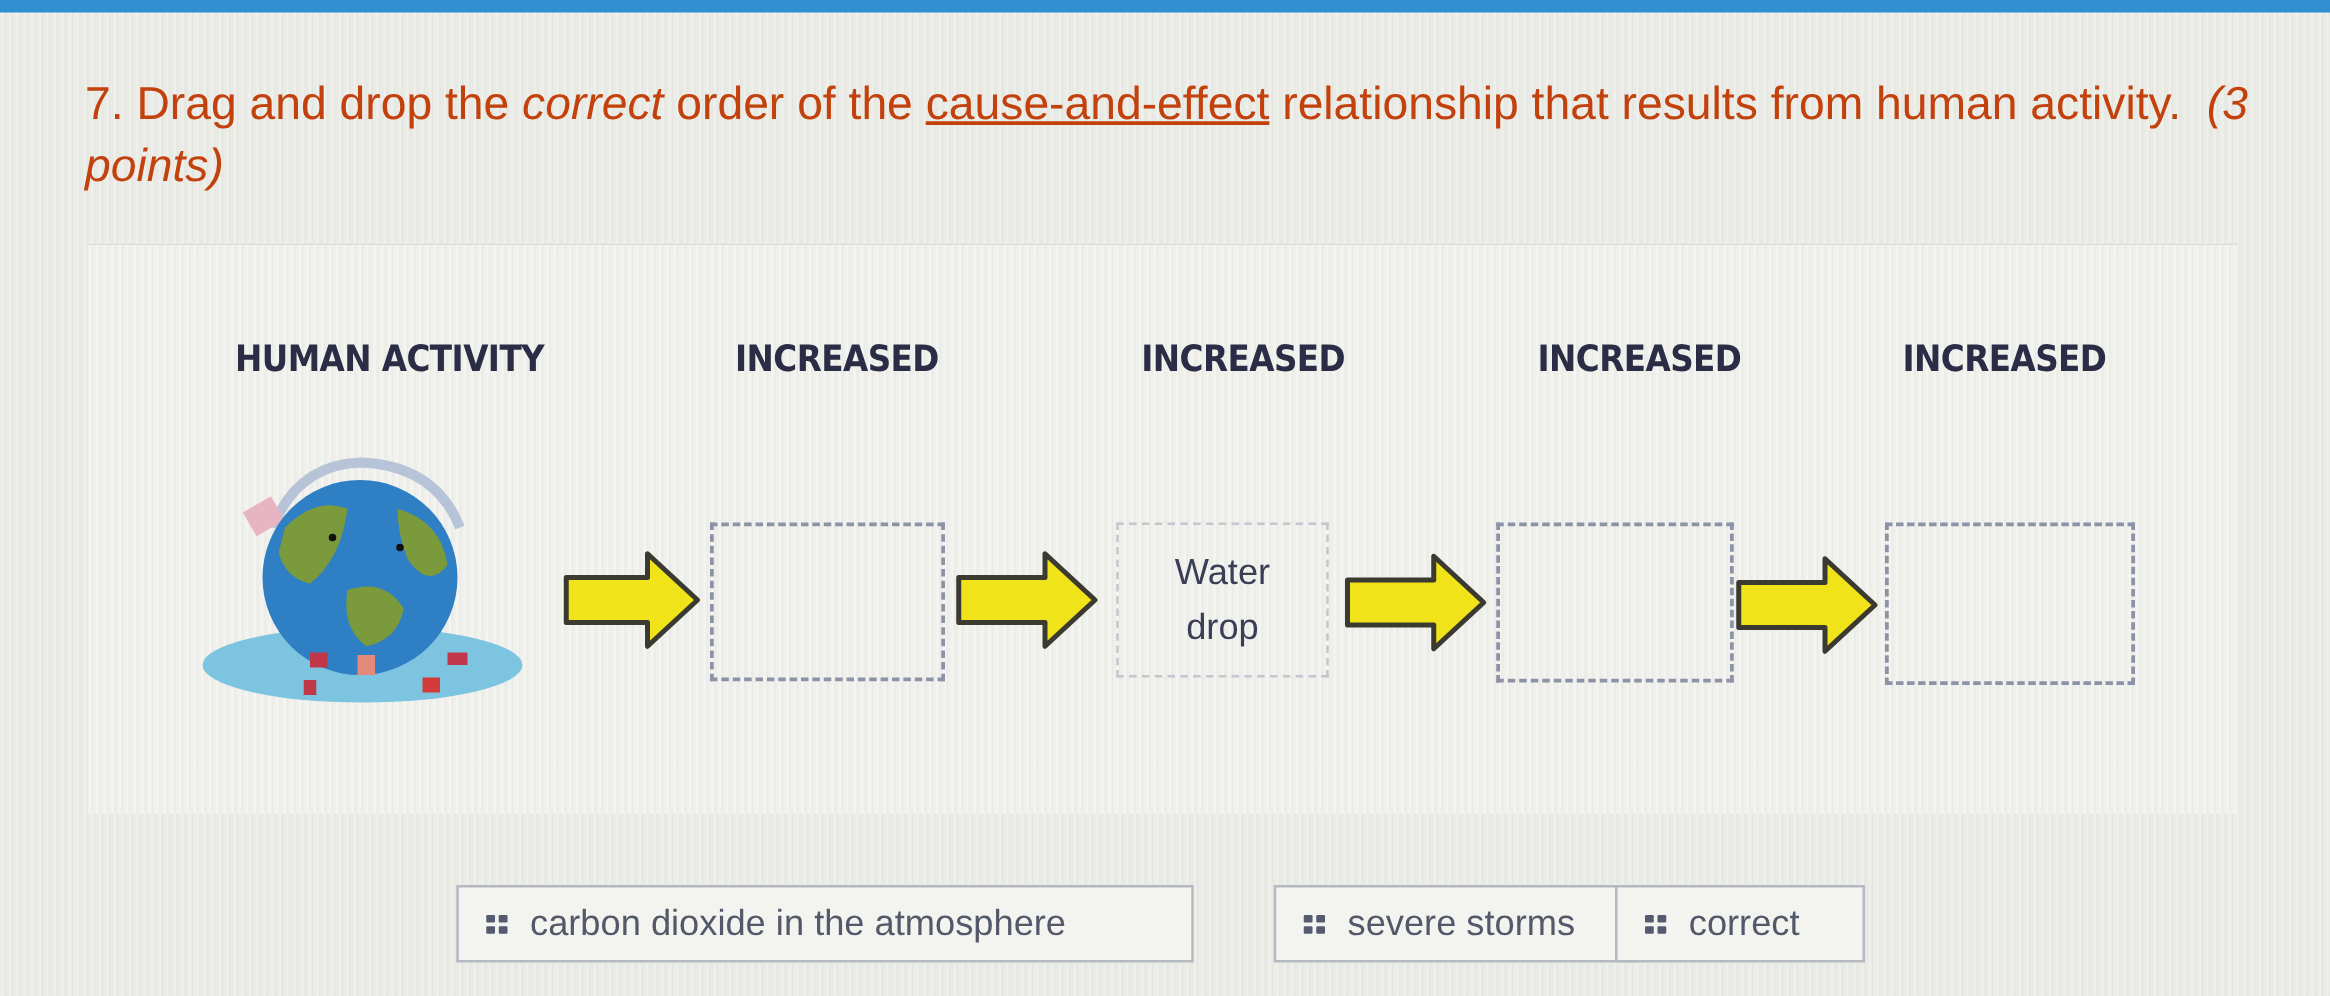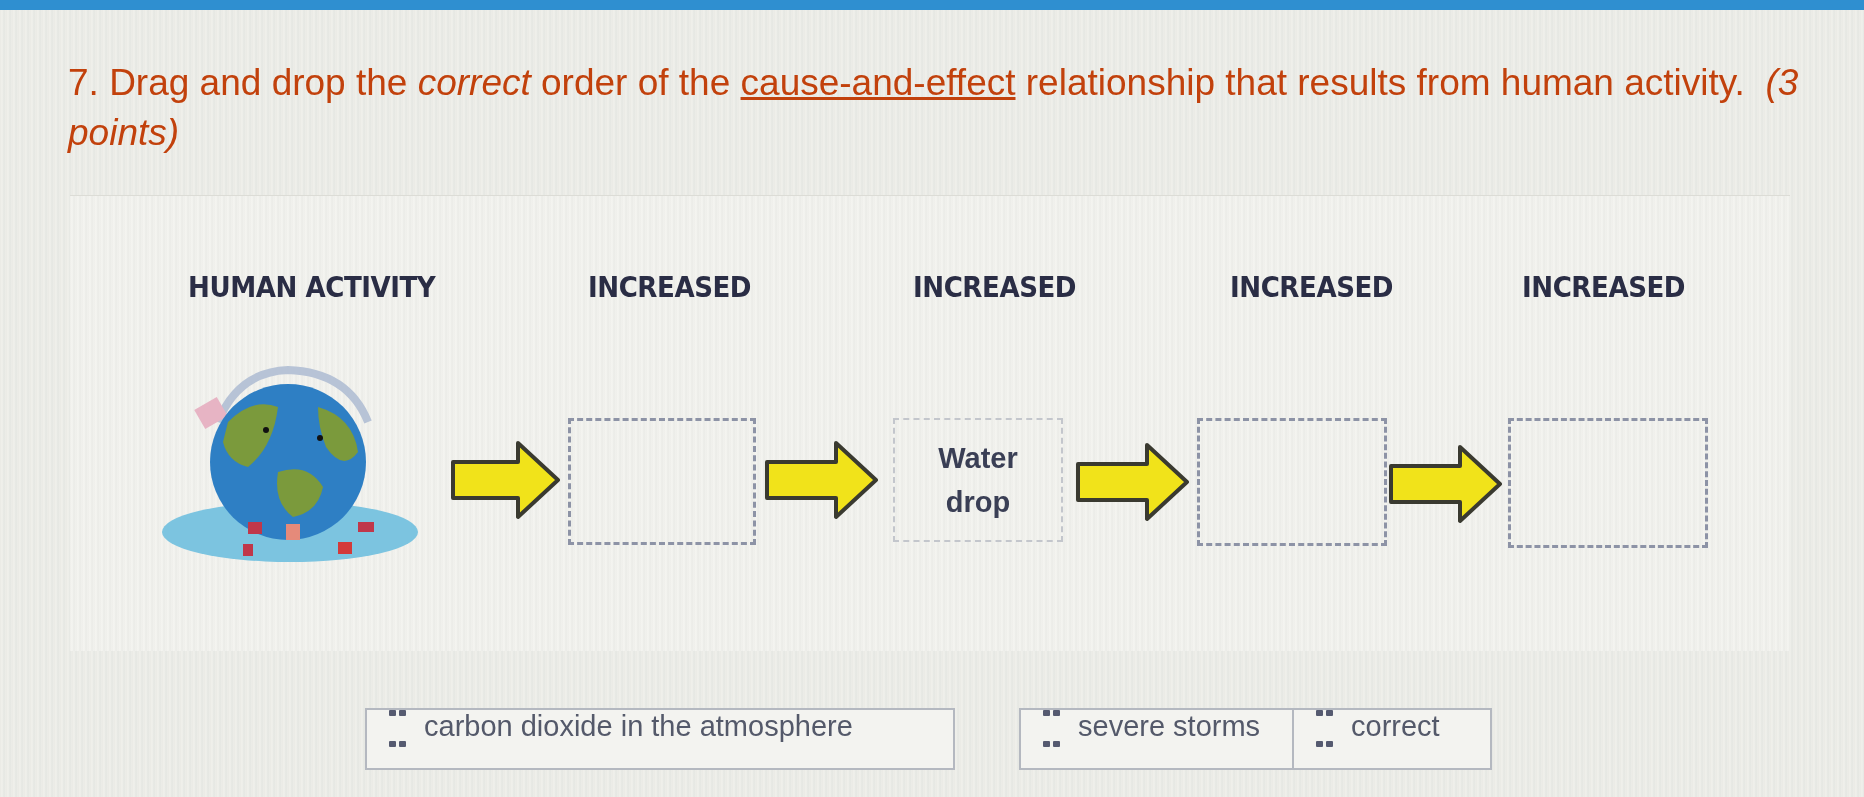--- a/index.html
+++ b/index.html
@@ -11,25 +11,25 @@
   .topbar { position:absolute; left:0; top:0; width:1864px; height:10px; background:#2f8fd0; }
   .question { position:absolute; left:68px; top:58px; width:1760px; font-size:37px; color:#c2410c; line-height:50px; }
   .question .em { font-style:italic; }
   .question .u { text-decoration:underline; }
   .panel { position:absolute; left:70px; top:195px; width:1720px; height:455px;
     background: repeating-linear-gradient(90deg, #eeeeea 0px, #f5f5f1 2px, #eaebe7 4px, #f2f2ee 6px);
     border-top:1px solid #dcdcd6; }
   .hdr { position:absolute; top:270px; font-size:29px; font-weight:bold; color:#2a2d45; letter-spacing:-0.5px; font-family:"DejaVu Sans", sans-serif; transform:scaleX(0.9); transform-origin:left; }
   .drop { position:absolute; border:3px dashed #8d93a6; box-sizing:border-box; }
   .drop.filled { border:2px dashed #c3c6cc; display:flex; align-items:center; justify-content:center; }
-  .drop.filled span { font-size:29px; font-weight:bold; color:#3a3f55; text-align:center; line-height:44px; }
+  .drop.filled span { font-size:29px; font-weight:normal; color:#3a3f55; text-align:center; line-height:44px; }
   .arrow { position:absolute; }
   .globe { position:absolute; left:158px; top:352px; width:265px; height:220px; }
   .chip { position:absolute; top:708px; height:62px; border:2px solid #b4b8c0; box-sizing:border-box; background:#f3f3f0;
-    display:flex; padding-left:22px; font-size:29px; color:#54596a; }
+    display:flex; align-items:center; padding-left:22px; font-size:29px; color:#54596a; }
   .grip { display:inline-grid; grid-template-columns:7px 7px; grid-gap:3px; margin-right:18px; }
   .grip i { width:7px; height:6px; background:#555a70; display:block; border-radius:1px; }
 </style>
 </head>
 <body>
 
 <div class="topbar"></div>
 
 <div class="question">
   <span>7.</span><span> Drag and drop the </span><span class="em">correct</span><span> order of the </span><span class="u">cause-and-effect</span><span> relationship that results from human activity.</span>&nbsp; <span class="em">(3 points)</span>

